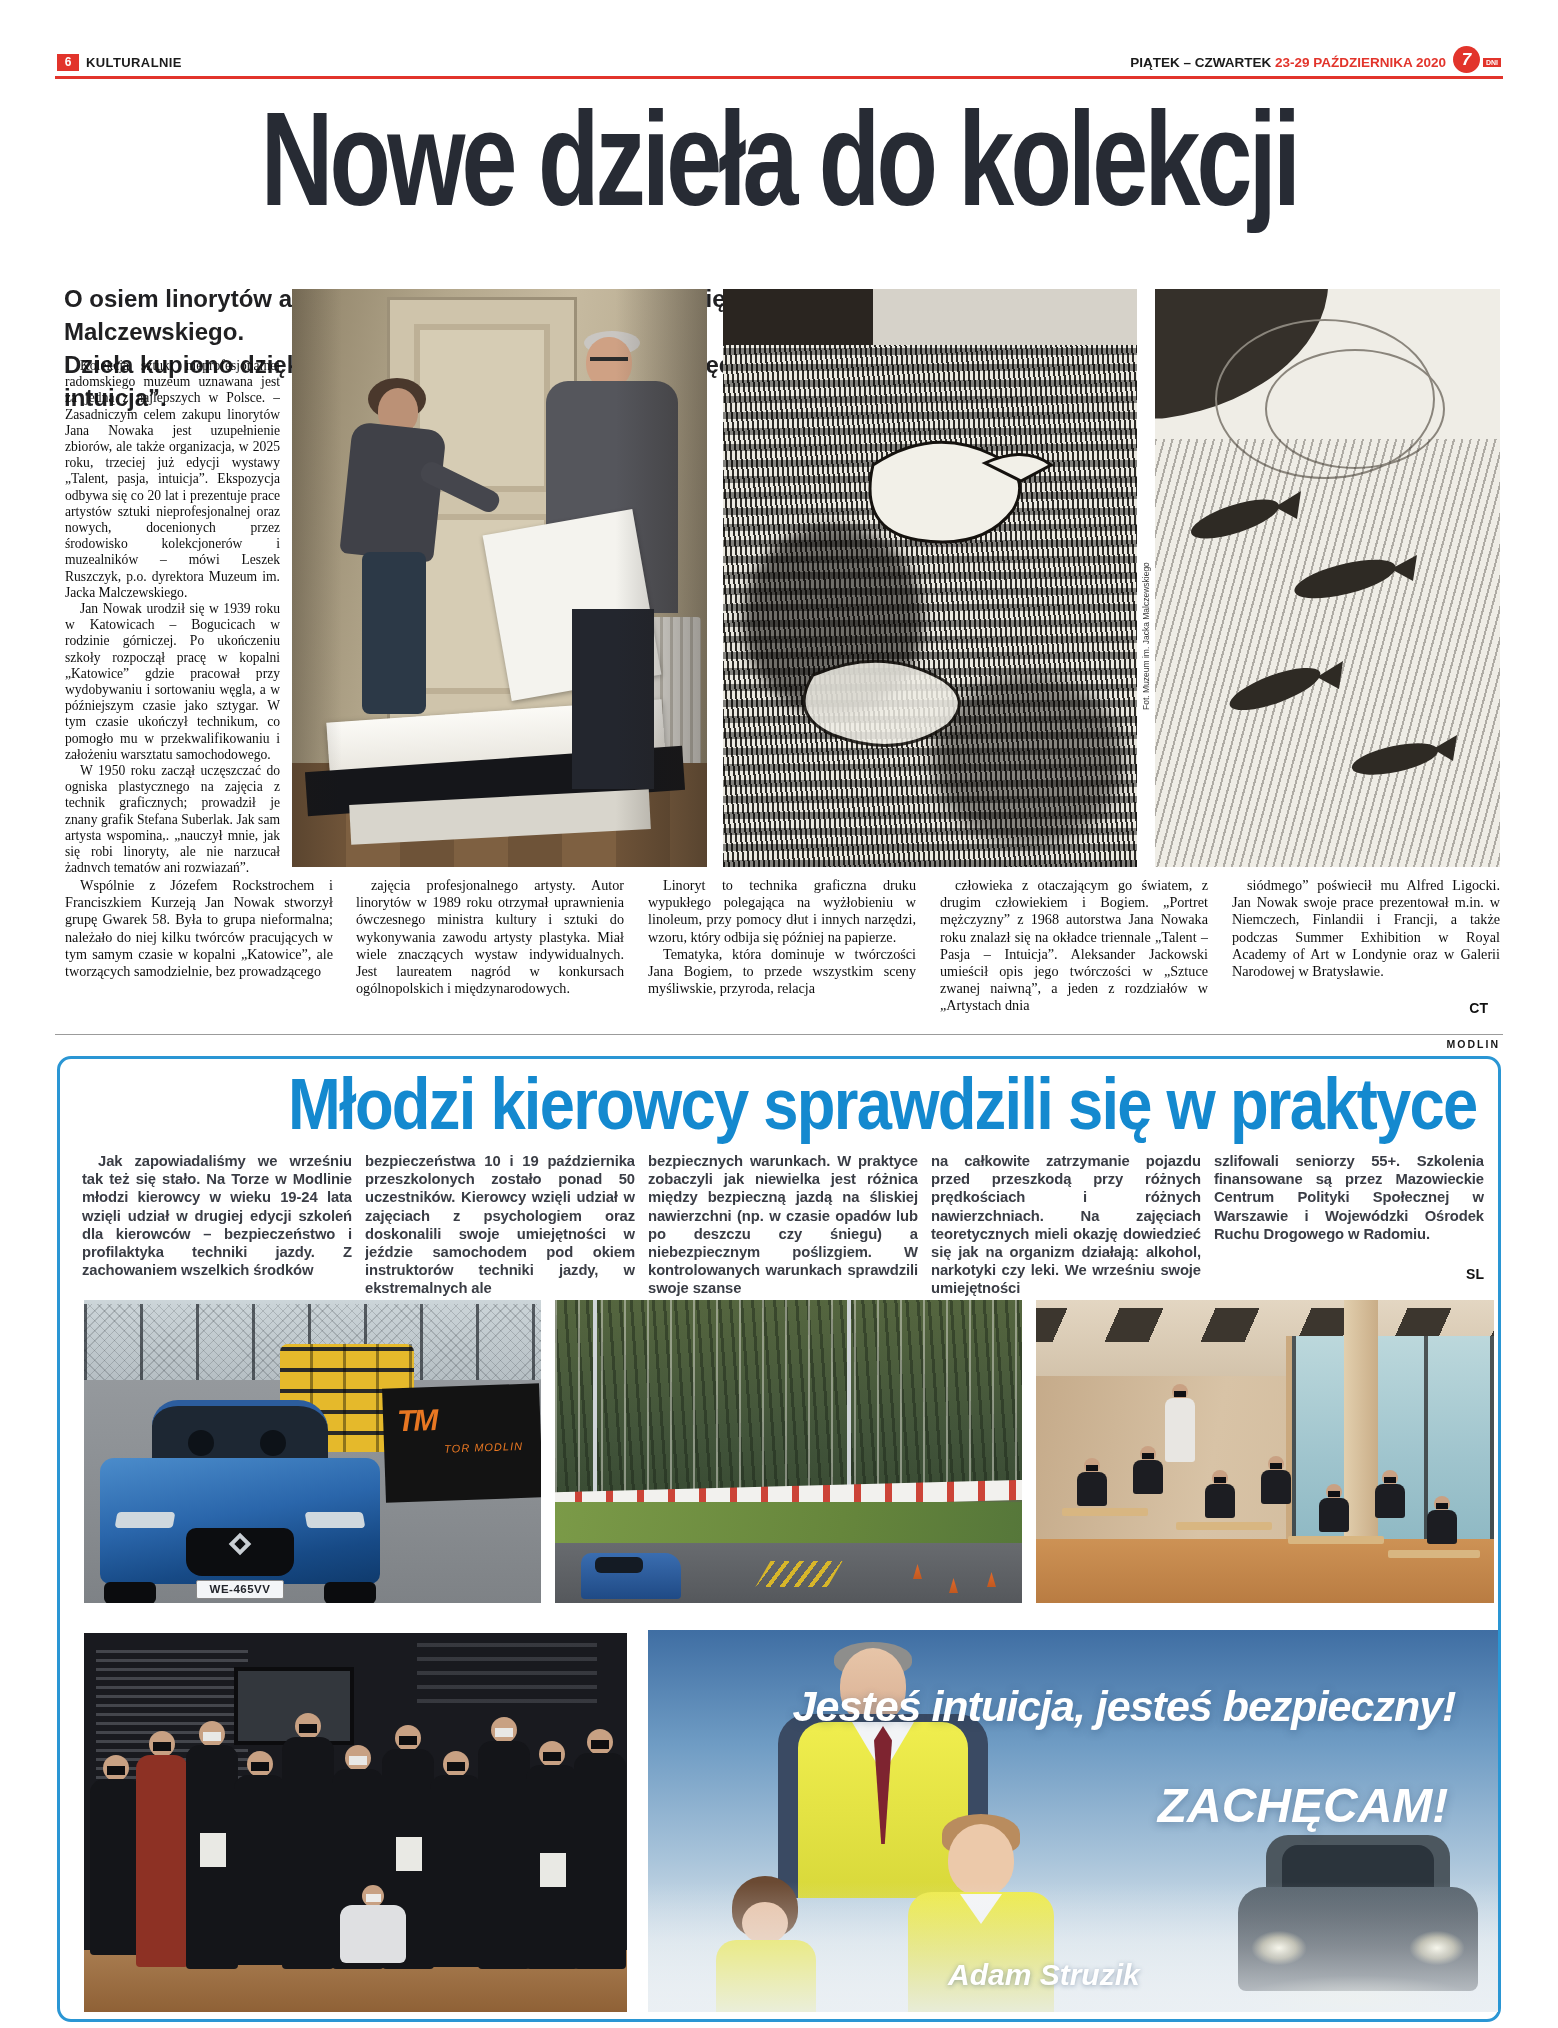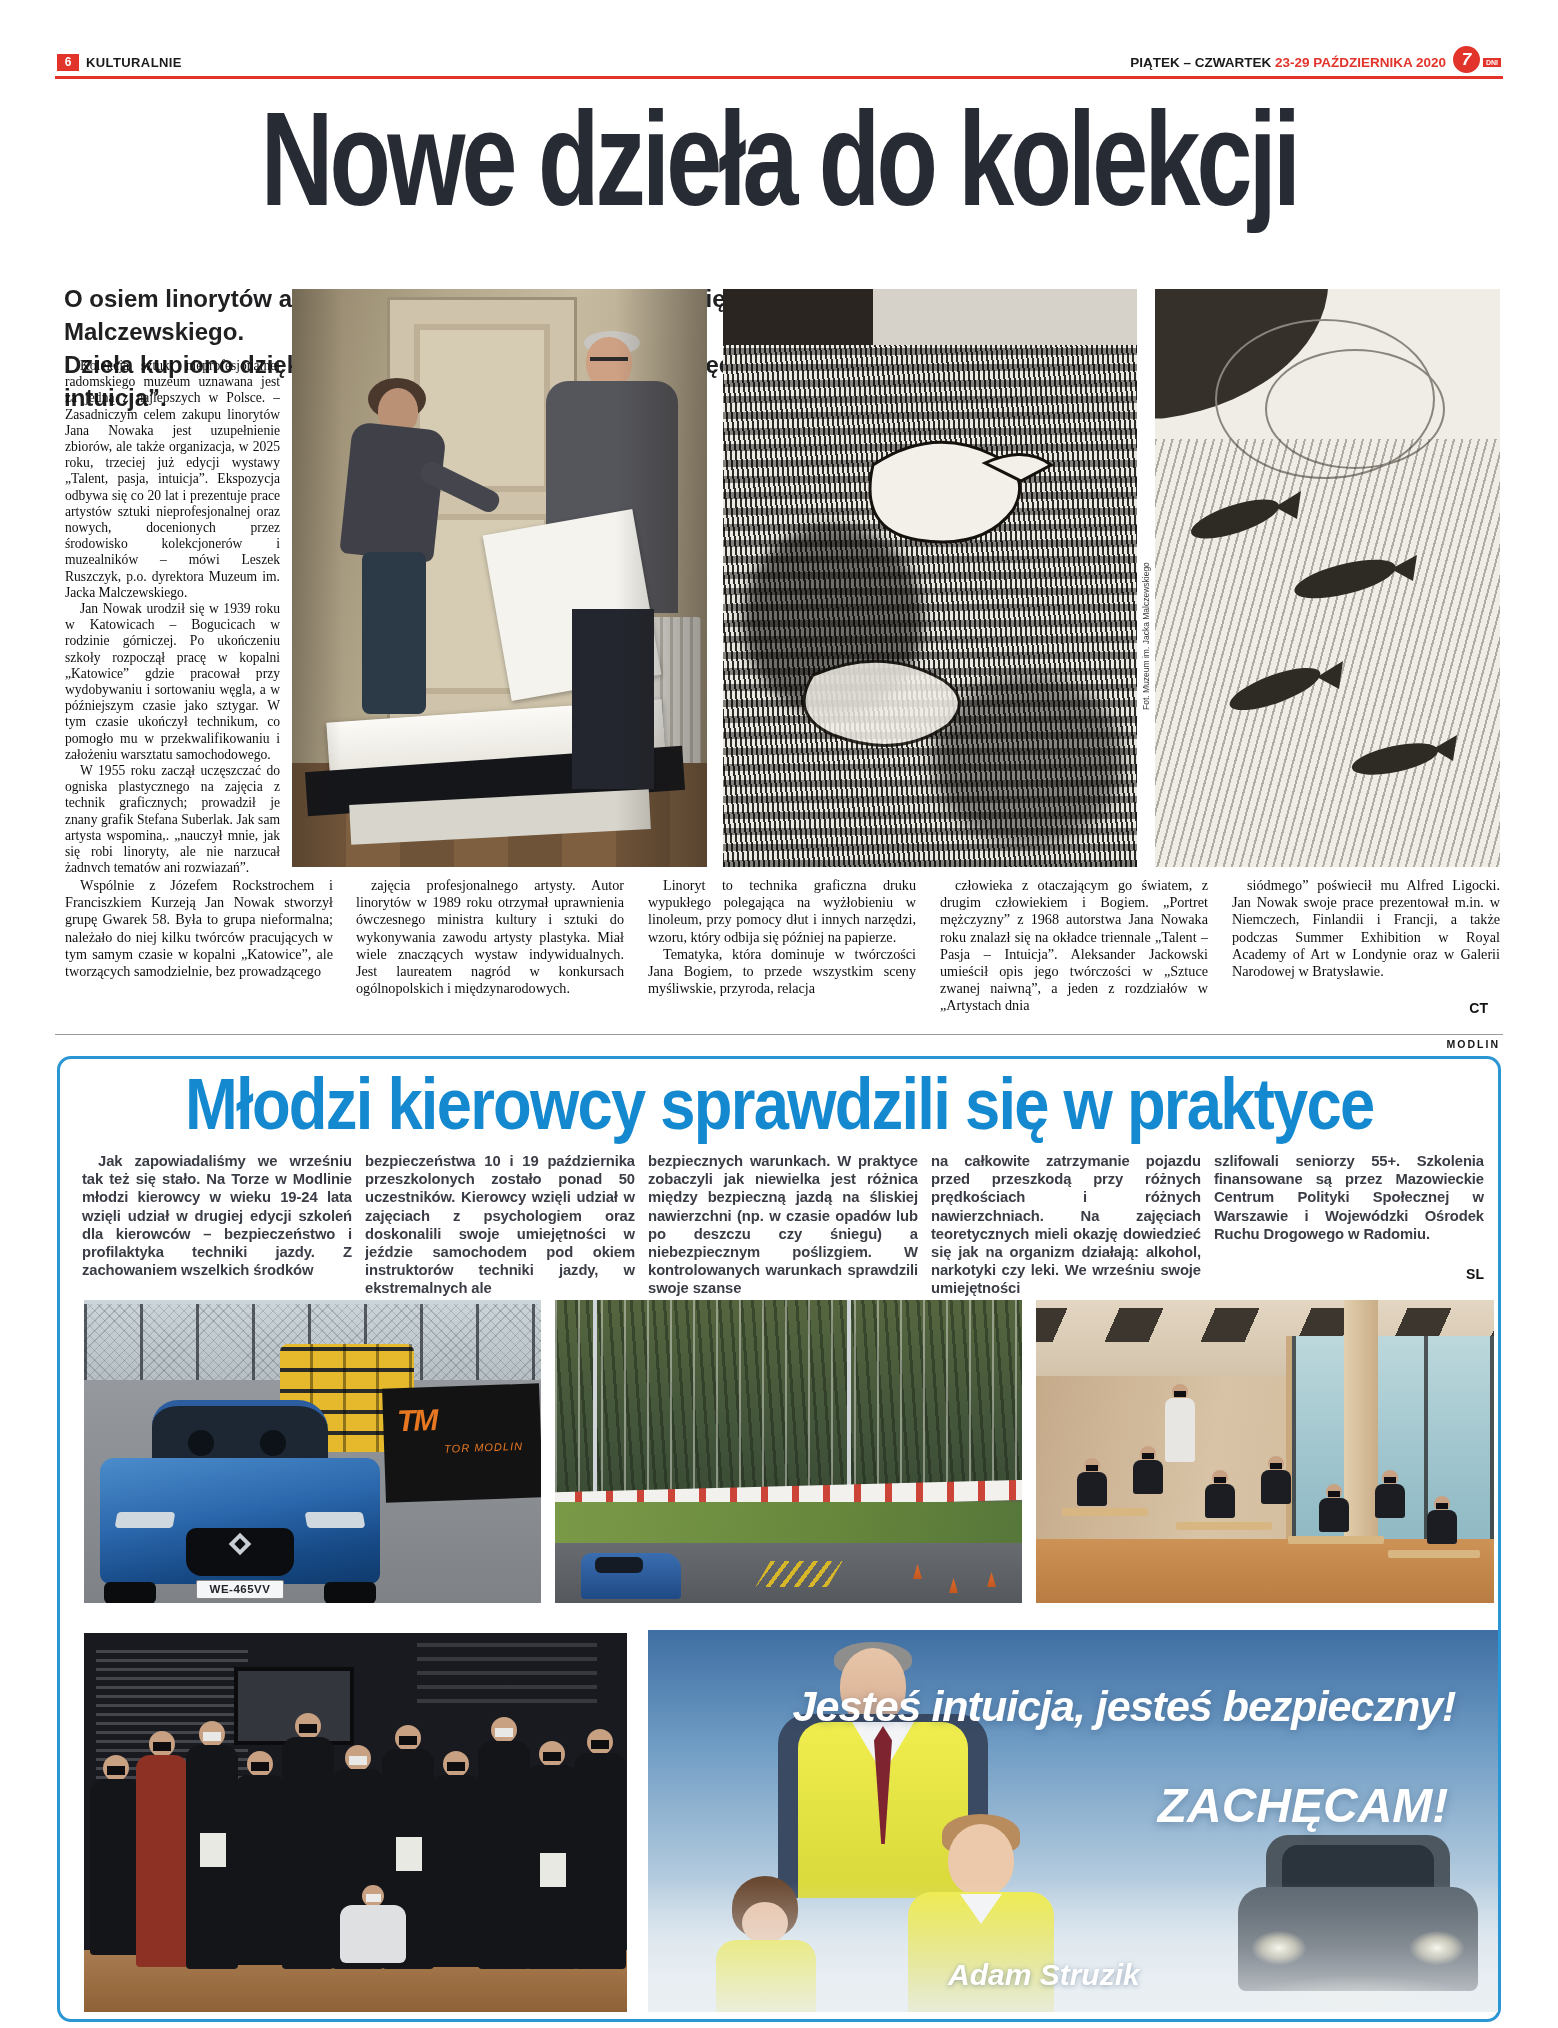--- a/index.html
+++ b/index.html
@@ -82,21 +82,21 @@
   
   .photo3 { left:1155px; top:289px; width:345px; height:578px; background:#efede6; }
   .p3-tex { left:0; top:150px; width:100%; height:428px;
             background:repeating-linear-gradient(105deg, rgba(70,65,58,.38) 0 2px, transparent 2px 8px); }
   .p3-wing { left:-40px; top:-30px; width:220px; height:150px; background:#35302a; border-radius:0 0 90% 20%; transform:rotate(-8deg); }
   .p3-arc { border:2px solid #8a857c; border-radius:50%; background:transparent; }
   .credit-strip { left:1137px; top:289px; width:18px; height:578px; background:#fff; }
 
   
   .box2 { left:57px; top:1056px; width:1444px; height:966px; border:3px solid #2a96d4; border-radius:14px; }
-  .h2wrap { left:0; right:0; top:1062px; text-align:center; }
+  .h2wrap { left:0; right:0; top:1062px; text-align:right; }
   .h2text { display:inline-block; transform:scaleX(.88); transform-origin:center; font-size:72px; line-height:84px;
             font-weight:bold; letter-spacing:-2px; color:#1489cf; }
   .a2col { top:1152px; width:270px; height:146px; overflow:hidden; font-size:14.8px; line-height:18.2px;
            font-weight:bold; text-align:justify; color:#3a3d45; letter-spacing:-.1px; }
   .a2col p { text-indent:16px; }
   .sl { left:1214px; width:270px; top:1266px; }
 
   
   .p-car { left:84px; top:1300px; width:457px; height:303px; background:#8c9094; }
   .pc-sky { left:0; top:0; width:100%; height:80px; background:linear-gradient(#ccd5d9,#b6bfc4); }
@@ -237,21 +237,21 @@
     <span class="h1text">Nowe dzieła do kolekcji</span>
   </div>
   <div class="abs lead">
     <div>O osiem linorytów autorstwa Jana Nowaka wzbogaciła się kolekcja sztuki nieprofesjonalnej Muzeum im. Jacka Malczewskiego.</div>
     <div>Dzieła kupiono dzięki wsparciu samorządu Mazowsza. Będzie je można zobaczyć w 2025 roku na wystawie „Talent, pasja, intuicja”.</div>
   </div>
 
   <div class="abs serifcol a1col1">
     <p>Kolekcja sztuki nieprofesjonalnej radomskiego muzeum uznawana jest za jedną z najlepszych w Polsce. – Zasadniczym celem zakupu linorytów Jana Nowaka jest uzupełnienie zbiorów, ale także organizacja, w 2025 roku, trzeciej już edycji wystawy „Talent, pasja, intuicja”. Ekspozycja odbywa się co 20 lat i prezentuje prace artystów sztuki nieprofesjonalnej oraz nowych, docenionych przez środowisko kolekcjonerów i muzealników – mówi Leszek Ruszczyk, p.o. dyrektora Muzeum im. Jacka Malczewskiego.</p>
     <p>Jan Nowak urodził się w 1939 roku w Katowicach – Bogucicach w rodzinie górniczej. Po ukończeniu szkoły rozpoczął pracę w kopalni „Katowice” gdzie pracował przy wydobywaniu i sortowaniu węgla, a w późniejszym czasie jako sztygar. W tym czasie ukończył technikum, co pomogło mu w przekwalifikowaniu i założeniu warsztatu samochodowego.</p>
-    <p>W 1955 roku zaczął uczęszczać do ogniska plastycznego na zajęcia z technik graficznych; prowadził je znany grafik Stefana Suberlak. Jak sam artysta wspomina,. „nauczył mnie, jak się robi linoryty, ale nie narzucał żadnych tematów ani rozwiązań”.</p>
+    <p>W 1950 roku zaczął uczęszczać do ogniska plastycznego na zajęcia z technik graficznych; prowadził je znany grafik Stefana Suberlak. Jak sam artysta wspomina,. „nauczył mnie, jak się robi linoryty, ale nie narzucał żadnych tematów ani rozwiązań”.</p>
   </div>
 
   <div class="photo photo1">
     <div class="abs p1-door">
       <span class="p1-panel" style="top:24px;height:168px;"></span>
       <span class="p1-panel" style="top:214px;height:180px;"></span>
       <span class="abs p1-handle"></span>
     </div>
     <div class="abs p1-radiator"></div>
     <div class="abs p1-floor"></div>

